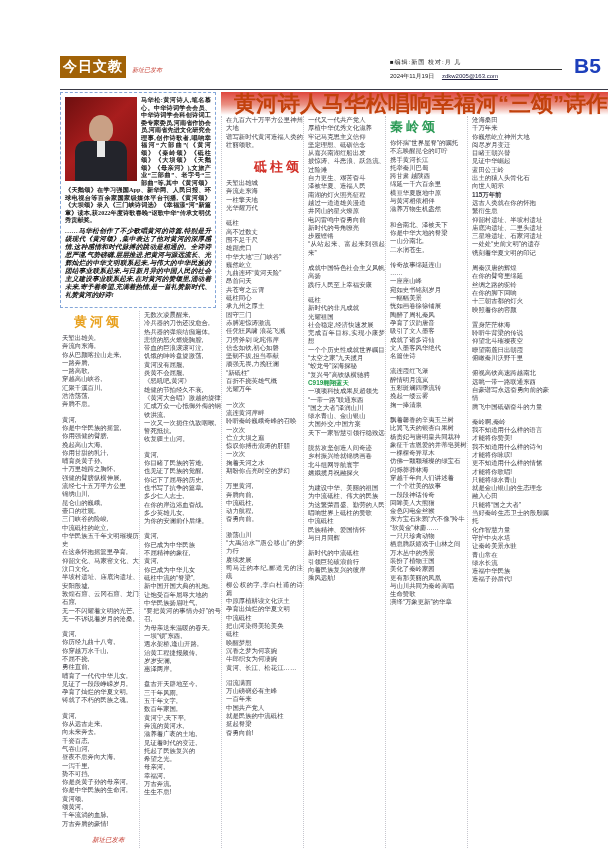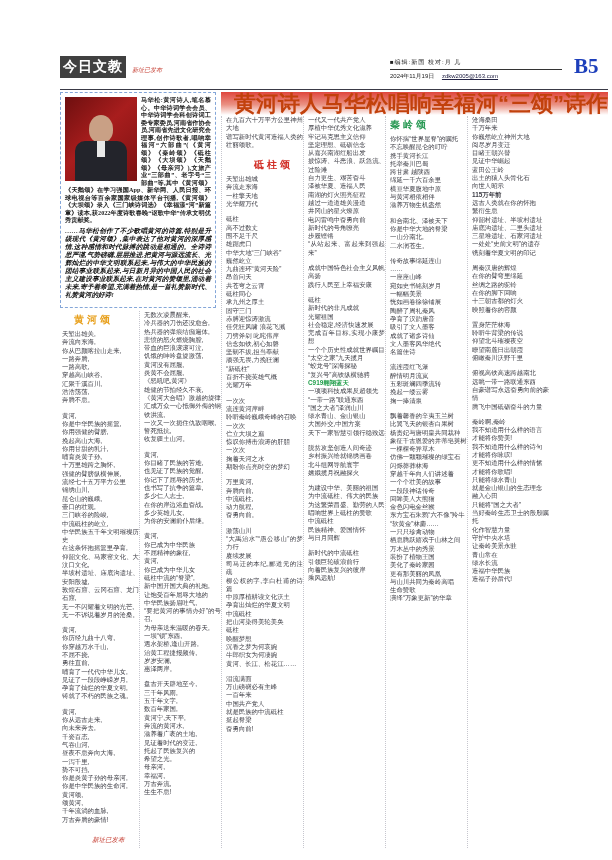--- a/index.html
+++ b/index.html
@@ -1,32 +1,32 @@
 <!DOCTYPE html>
 <html><head>
 <meta charset="utf-8">
 <style>
   html,body{margin:0;padding:0;background:#ffffff;}
   .page{position:relative;width:612px;height:860px;background:#fff;overflow:hidden;
         font-family:"Liberation Sans",sans-serif;color:#333;}
   
   .hdr{position:absolute;left:60px;top:54px;width:548px;height:34px;}
-  .logo-box{position:absolute;left:0;top:2px;width:66px;height:22px;background:#404040;
+  .logo-box{position:absolute;left:0;top:2px;width:66px;height:22px;background:#a16207;
             color:#fff;font-weight:bold;font-size:14px;line-height:22px;text-align:center;
             letter-spacing:1px;font-family:"Liberation Serif",serif;}
   .logo-tag{position:absolute;left:72px;top:12px;color:#c43a2e;font-size:6px;font-style:italic;
             font-family:"Liberation Serif",serif;}
   .masthead{position:absolute;left:282px;top:3px;color:#c2231f;font-size:17px;font-weight:bold;
             font-style:italic;letter-spacing:6px;font-family:"Liberation Serif",serif;}
   .meta{position:absolute;left:330px;top:2px;width:172px;font-size:6px;color:#222;}
   .meta .row1{padding:2px 0 2px 0;border-bottom:1px solid #333;letter-spacing:1px;}
   .meta .row2{padding:2px 0;}
   .meta .email{text-decoration:underline;color:#224;margin-left:6px;cursor:pointer;}
   .pageno{position:absolute;left:514px;top:0px;color:#1d3fbb;font-size:21px;font-weight:bold;
-          font-family:Liberation Serif, serif;}
+          font-family:Liberation Sans, sans-serif;}
   .hdr-rule{position:absolute;left:60px;top:89px;width:548px;border-top:1.5px solid #3a3a46;}
   
   .headline-band{position:absolute;left:221px;top:92px;width:387px;height:23px;
       background:linear-gradient(to bottom,#df463d 0%,#ea9183 55%,#ffffff 100%);}
   .headline{position:absolute;left:206px;top:90px;width:390px;margin:0;white-space:nowrap;
       font-size:22px;line-height:27px;font-weight:800;color:#c2410c;letter-spacing:0px;
       font-family:"Liberation Sans",sans-serif;padding-left:28px;}
   
   .intro-box{position:absolute;left:60px;top:92px;width:156px;height:216px;
       border:1px dashed #84a6d8;box-sizing:border-box;padding:3px 4px;overflow:hidden;background:#fff;}
@@ -39,21 +39,21 @@
   .photo .shirt{position:absolute;left:32px;top:44px;width:8px;height:16px;background:#e8e8e8;}
   .bio{margin:0;font-size:6.2px;line-height:7.5px;text-align:justify;font-weight:bold;color:#222;
       font-family:"Liberation Serif",serif;}
   .commentary{margin:3px 0 0 0;clear:both;font-size:6.6px;line-height:8px;text-align:justify;
       font-weight:bold;font-style:italic;color:#111;font-family:"Liberation Serif",serif;}
   
   .col{position:absolute;width:77px;overflow:hidden;}
   .col.sep{border-left:1px dotted #c6c6ce;padding-left:4px;margin-left:-5px;}
   .col p.pl{margin:0;font-size:6.4px;line-height:8.3px;color:#3c3c44;text-align:justify;}
   .col .gap{height:7px;}
-  .col-title{font-size:10px;font-weight:bold;letter-spacing:3px;margin:2px 0 3px 0;
+  .col-title{font-size:13px;font-weight:bold;letter-spacing:3px;margin:2px 0 3px 0;
       font-family:Liberation Sans, sans-serif;}
   .footer-mark{position:absolute;left:92px;top:836px;color:#c43a2e;font-size:6.5px;
       font-style:italic;font-family:"Liberation Serif",serif;}
 </style>
 </head>
 <body>
 
 <div class="page">
 
   <header class="hdr">

